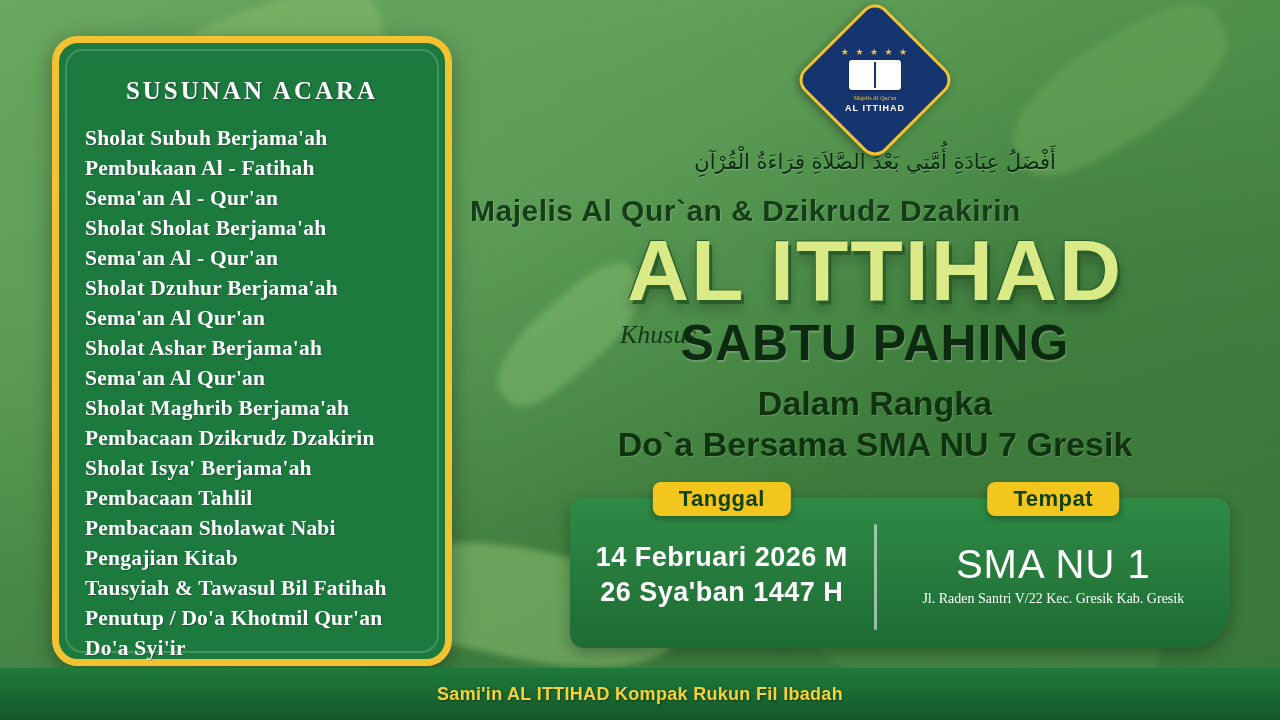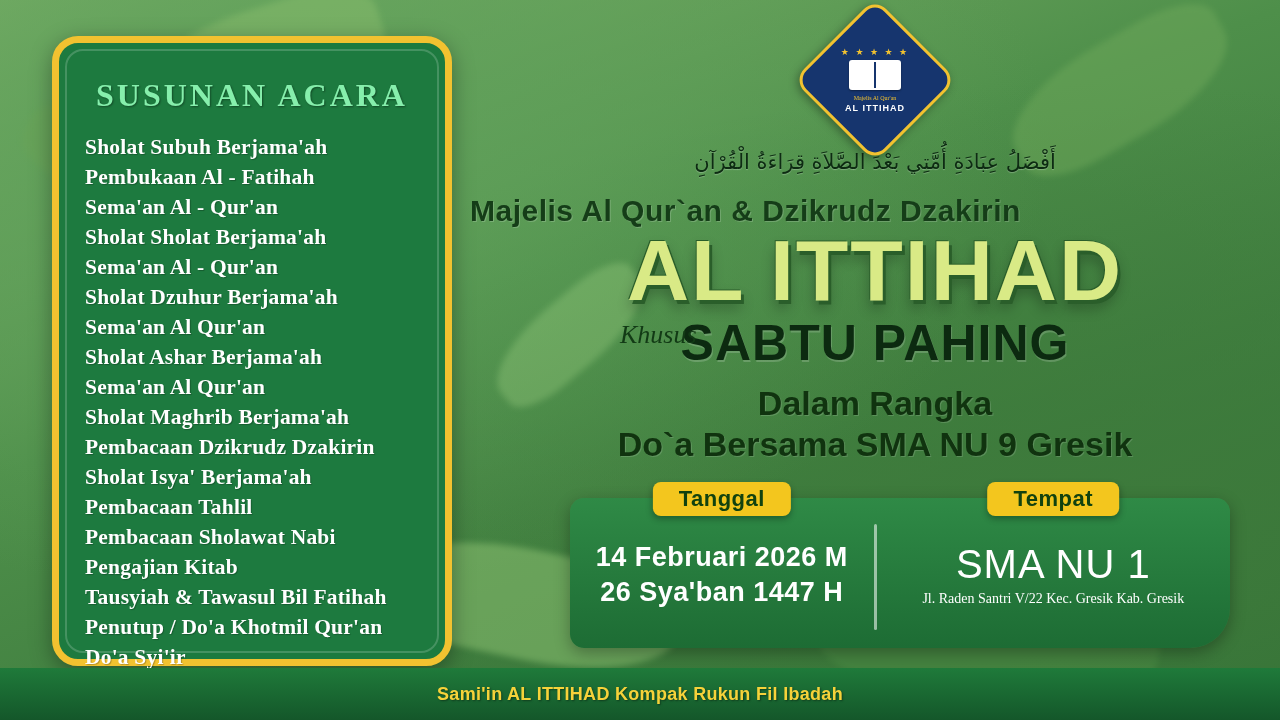--- a/index.html
+++ b/index.html
@@ -29,22 +29,22 @@
     border:7px solid #f2c230;
     border-radius:26px;
     box-shadow:0 6px 22px rgba(0,0,0,.35);
     padding:22px 26px;
   }
   .program-card:after{
     content:""; position:absolute; inset:6px; border:2px solid rgba(255,255,255,.18);
     border-radius:18px; pointer-events:none;
   }
   .program-title {
-    color:#86efac; text-align:center; font-weight:bold; letter-spacing:3px;
-    font-size:32px; text-shadow:1px 1px 2px rgba(0,0,0,.4);
+    color:#ffffff; text-align:center; font-weight:bold; letter-spacing:3px;
+    font-size:25px; text-shadow:1px 1px 2px rgba(0,0,0,.4);
     margin:12px 0 18px;
     font-family:"Liberation Serif", serif;
   }
   .program-list { list-style:none; }
   .program-list li {
     color:#ffffff; font-family:"Liberation Serif", serif;
     font-size:21.5px; line-height:30px; letter-spacing:.2px;
     text-shadow:1px 1px 1px rgba(0,0,0,.25);
     font-weight:bold;
   }
@@ -191,21 +191,21 @@
   <div class="arabic">أَفْضَلُ عِبَادَةِ أُمَّتِي بَعْدَ الصَّلاَةِ قِرَاءَةُ الْقُرْآنِ</div>
   <div class="majelis">Majelis Al Qur`an &amp; Dzikrudz Dzakirin</div>
   <div class="alittihad">AL ITTIHAD</div>
 
   <div class="khusus-row">
     <div class="khusus">Khusus</div>
     <div class="sabtu">SABTU PAHING</div>
   </div>
 
   <div class="dalam">Dalam Rangka</div>
-  <div class="doabersama">Do`a Bersama SMA NU 9 Gresik</div>
+  <div class="doabersama">Do`a Bersama SMA NU 7 Gresik</div>
 
   <div class="info-panel">
     <div class="info-col left">
       <div class="pill">Tanggal</div>
       <div class="date-line">14 Februari 2026 M</div>
       <div class="date-line second">26 Sya'ban 1447 H</div>
     </div>
     <div class="divider"></div>
     <div class="info-col">
       <div class="pill">Tempat</div>

